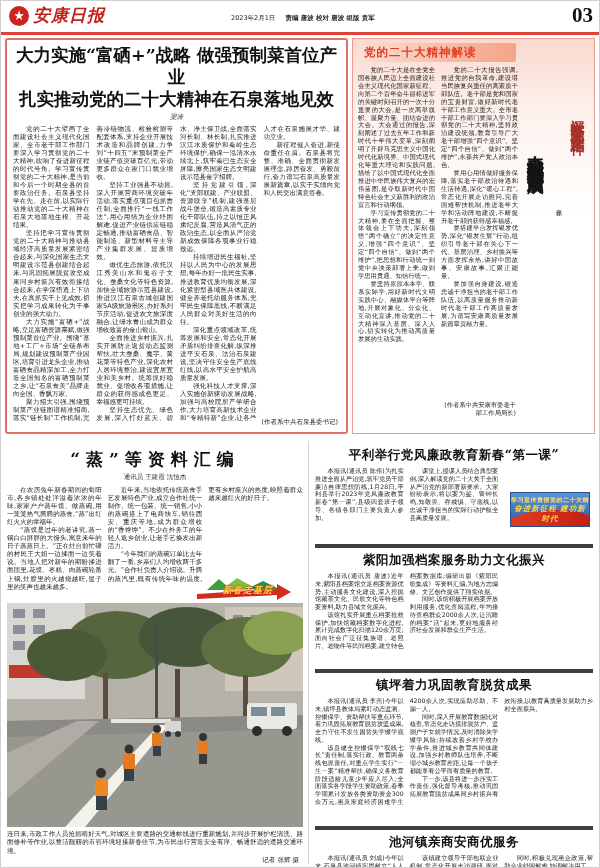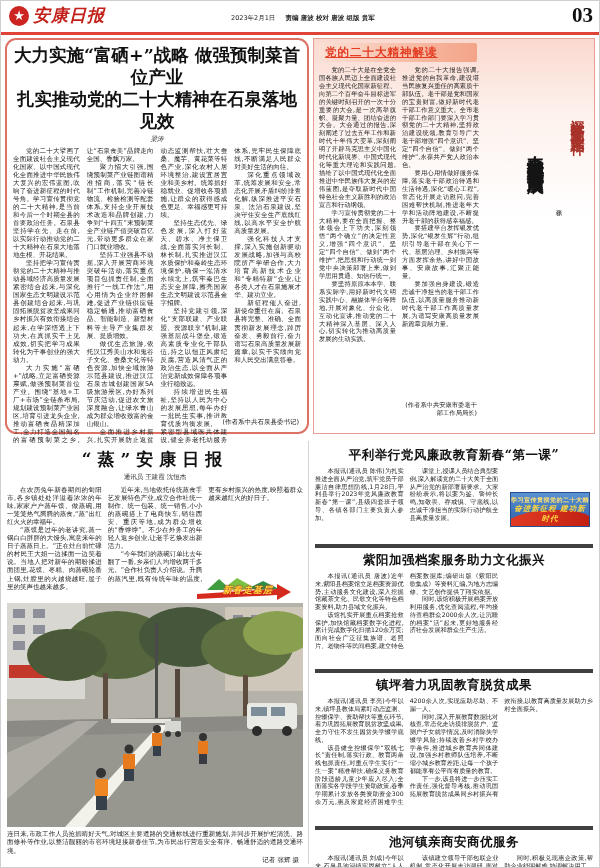--- a/index.html
+++ b/index.html
@@ -18,38 +18,38 @@
   .header-meta { position:absolute; left:230px; top:13px; font-size:6.5px; color:#222; white-space:nowrap; }
   .header-meta b { margin-left:8px; }
   .section-title { position:absolute; right:34px; top:6px; font-family:"DejaVu Serif","Liberation Serif",serif;
                    font-weight:900; font-size:15px; color:#111; }
   .page-no { position:absolute; right:6px; top:2px; font-weight:900; font-size:21px; color:#111;font-family:Liberation Serif, serif; }
   .redline { position:absolute; top:31px; left:0; right:0; height:3px; background:#e04338; }
 
   
   .top-section { position:absolute; top:37px; left:4px; right:4px; height:396px; display:flex; gap:4px; }
 
-  .lead-box { width:304px; border:2px solid #dd7164; border-radius:11px; padding:5px 6px 4px 6px;
+  .lead-box { width:343px; border:2px solid #dd7164; border-radius:3px; padding:5px 6px 4px 6px;
               background:#fff; position:relative; }
   .lead-headline { font-family:"DejaVu Serif","Liberation Serif",serif; font-weight:900;
                    font-size:17.5px; text-align:center; line-height:1.25; color:#111; }
   .lead-byline { text-align:center; font-size:6.5px; color:#333; margin:2px 0 3px 0;font-style:italic; }
   .lead-cols { column-count:4; column-gap:7px; column-fill:auto; height:300px; overflow:hidden;
                font-size:6.5px; line-height:1.24; text-align:justify; color:#222; }
   .lead-cols p, .mini-cols p, .col-flow p { text-indent:2em; margin:0; }
   .lead-endnote { position:absolute; right:8px; bottom:5px; font-size:6.5px; background:#fff;
                   padding-left:10px; color:#222; }
 
   .topright-box { flex:1; border:1.5px solid #e89d92; background:linear-gradient(180deg,#fad9cf 0%,#fdf1ec 18%,#ffffff 45%);
                   display:flex; padding:4px 3px 4px 5px; position:relative; }
   .jiedu { width:160px; display:flex; flex-direction:column; }
   .jiedu-banner { height:19px; margin:0 2px 4px 0; background:linear-gradient(90deg,#fbe0d4,#f6b49b 70%,#f3a489);
                   border-radius:2px; display:flex; align-items:center; padding-left:6px;
                   font-family:"DejaVu Serif","Liberation Serif",serif; font-weight:900;
-                  font-size:11.5px; color:#e33c22; letter-spacing:1px;text-decoration:underline; }
+                  font-size:11.5px; color:#e33c22; letter-spacing:1px; }
   .jiedu-cols { display:flex; gap:6px; flex:1; }
   .col-flow { flex:1; height:352px; overflow:hidden; font-size:6.3px; line-height:1.26;
               text-align:justify; color:#222; position:relative; }
   .cadre-endnote { position:absolute; left:0; right:0; bottom:0; font-size:6.3px; background:#fff;
                    text-align:right; padding:1px 2px; color:#222; }
 
   .vertical-block { flex:1; display:flex; flex-direction:row; justify-content:flex-end; gap:6px; padding:4px 4px 0 2px; }
   .v-title { writing-mode:vertical-rl; font-family:"DejaVu Serif","Liberation Serif",serif;
              font-weight:900; font-size:17px; letter-spacing:1.5px; color:#151515; margin-top:94px; }
   .v-author { writing-mode:vertical-rl; font-size:6px; color:#444; margin-top:158px; }
@@ -116,21 +116,21 @@
 
   <div class="top-section">
 
     <div class="lead-box">
       <div class="lead-headline">
         <div>大力实施“富硒+”战略 做强预制菜首位产业</div>
         <div>扎实推动党的二十大精神在石泉落地见效</div>
       </div>
       <div class="lead-byline">梁涛</div>
       <div class="lead-cols">
-          <p>党的二十大擘画了全面建设社会主义现代化国家、以中国式现代化全面推进中华民族伟大复兴的宏伟蓝图,吹响了奋进新征程的时代号角。学习宣传贯彻党的二十大精神,是当前和今后一个时期全县的首要政治任务。石泉县坚持学在先、走在前,以实际行动推动党的二十大精神在石泉大地落地生根、开花结果。</p>
+          <p>党的二十大擘画了全面建设社会主义现代化国家、全市老干部工作部门要深入学习贯彻党的二十大精神,吹响了奋进新征程的时代号角。学习宣传贯彻党的二十大精神,是当前和今后一个时期全县的首要政治任务。石泉县坚持学在先、走在前,以实际行动推动党的二十大精神在石泉大地落地生根、开花结果。</p>
           <p>坚持把学习宣传贯彻党的二十大精神与推动县域经济高质量发展紧密结合起来,与深化国家生态文明建设示范县创建结合起来,与巩固拓展脱贫攻坚成果同乡村振兴有效衔接结合起来,在学深悟透上下功夫,在真抓实干上见成效,切实把学习成果转化为干事创业的强大动力。</p>
           <p>大力实施“富硒+”战略,立足富硒资源禀赋,做强预制菜首位产业。围绕“基地+工厂+市场”全链条布局,规划建设预制菜产业园区,培育引进龙头企业,推动富硒食品精深加工,全力打造全国知名的富硒预制菜之乡,让“石泉食美”品牌走向全国、香飘万家。</p>
           <p>聚力招大引强,围绕预制菜产业链图谱精准招商,落实“链长制”工作机制,完善冷链物流、检验检测等配套体系,支持企业开展技术改造和品牌创建,力争到“十四五”末预制菜全产业链产值突破百亿元,带动更多群众在家门口就业增收。</p>
           <p>坚持工业强县不动摇,深入开展营商环境突破年活动,落实重点项目包抓责任制,全面推行“一线工作法”,用心用情为企业纾困解难,促进产业链供应链稳定畅通,推动富硒食品、智能制造、新型材料等主导产业集群发展、提质增效。</p>
           <p>做优生态旅游,依托汉江秀美山水和鬼谷子文化、蚕桑文化等特色资源,加快全域旅游示范县建设,推进汉江石泉古城创建国家5A级旅游景区,办好系列节庆活动,促进农文旅深度融合,让绿水青山成为群众增收致富的金山银山。</p>
           <p>全面推进乡村振兴,扎实开展防止返贫动态监测帮扶,壮大蚕桑、魔芋、黄花菜等特色产业,深化农村人居环境整治,建设宜居宜业和美乡村。统筹抓好稳就业、促增收各项措施,让群众的获得感成色更足、幸福感更可持续。</p>
           <p>坚持生态优先、绿色发展,深入打好蓝天、碧水、净土保卫战,全面落实河长制、林长制,扎实推进汉江水质保护和秦岭生态环境保护,确保一泓清水永续北上,筑牢秦巴生态安全屏障,擦亮国家生态文明建设示范县金字招牌。</p>
           <p>坚持党建引领,深化“支部联建、产业联盟、资源联享”机制,建强基层战斗堡垒,锻造高素质专业化干部队伍,持之以恒正风肃纪反腐,营造风清气正的政治生态,以全面从严治党新成效保障各项事业行稳致远。</p>
           <p>持续增进民生福祉,坚持以人民为中心的发展思想,每年办好一批民生实事,推进教育优质均衡发展,深化紧密型县域医共体建设,健全养老托幼服务体系,兜牢民生保障底线,不断满足人民群众对美好生活的向往。</p>
           <p>深化重点领域改革,统筹发展和安全,常态化开展矛盾纠纷排查化解,纵深推进平安石泉、法治石泉建设,坚决守住安全生产底线红线,以高水平安全护航高质量发展。</p>
@@ -164,21 +164,21 @@
         <div class="v-title">奋力推动新时代老干部工作高质量发展</div>
         <div class="v-author">张磊</div>
         <div class="v-kicker">深学笃行党的二十大精神</div>
       </div>
     </div>
   </div>
 
   <div class="bottom-section">
 
     <div class="bottom-left">
-      <div class="feature-headline">“蒸”安康日报</div>
+      <div class="feature-headline">“蒸”等资料汇编</div>
       <div class="feature-byline">通讯员 王建霞 沈恒杰</div>
       <div class="feature-textwrap">
         <div class="mini-cols">
             <p>在农历兔年新春期间的旬阳市,各乡镇处处洋溢着浓浓的年味,家家户户蒸年馍、做蒸碗,用一笼笼热气腾腾的蒸食,“蒸”出红红火火的幸福年。</p>
             <p>“蒸馍是过年的老讲究,蒸一锅白白胖胖的大馒头,寓意来年的日子蒸蒸日上。”正在灶台前忙碌的村民王大姐一边揉面一边笑着说。当地人把对新年的期盼揉进面团里,花馍、枣糕、肉蒸碗轮番上锅,灶膛里的火越烧越旺,屋子里的笑声也越来越多。</p>
             <p>近年来,当地依托传统蒸食手艺发展特色产业,成立合作社统一制作、统一包装、统一销售,小小的蒸碗搭上了电商快车,销往西安、重庆等地,成为群众增收的“香饽饽”。不少在外务工的年轻人返乡创业,让老手艺焕发出新活力。</p>
             <p>“今年我们的蒸碗订单比去年翻了一番,乡亲们人均增收两千多元。”合作社负责人介绍说。升腾的蒸汽里,既有传统年味的温度,更有乡村振兴的热度,映照着群众越来越红火的好日子。</p>
           </div>
         <svg class="xc-logo" viewBox="0 0 94 24">
           <polygon points="10,14 22,3 32,12 26,14" fill="#3f9c3f"></polygon>

